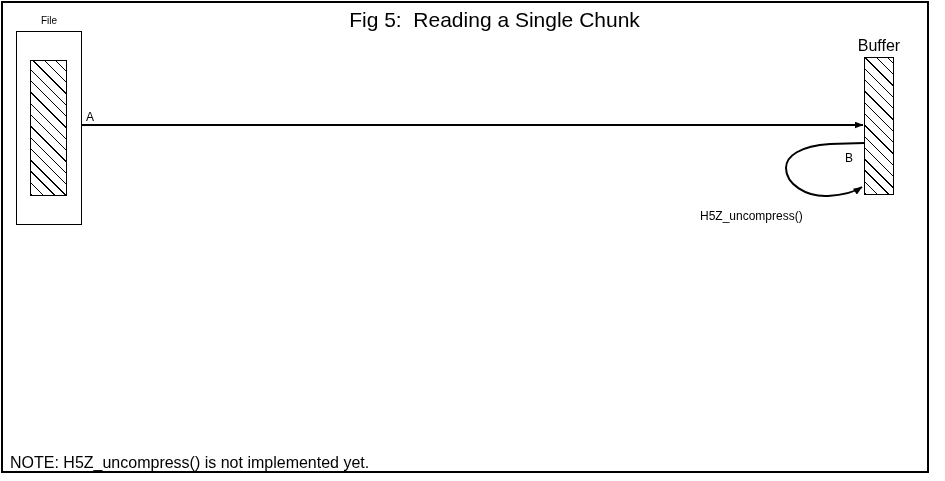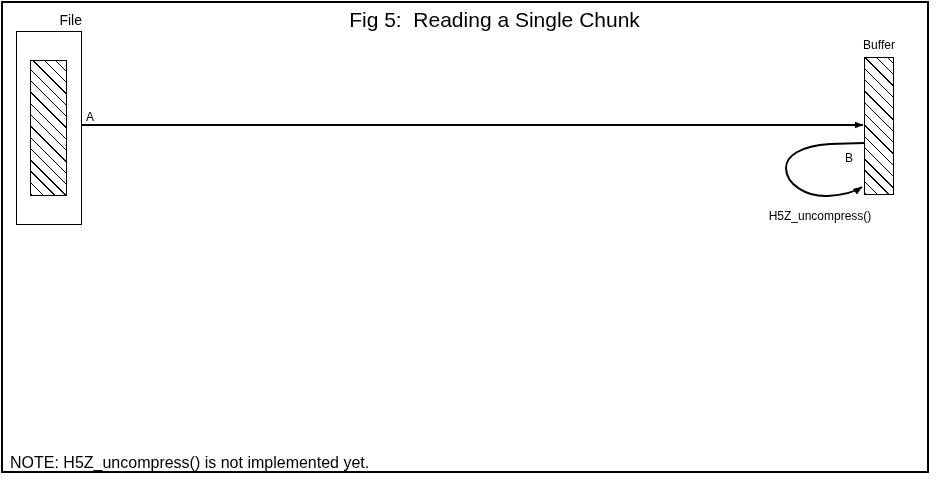--- a/index.html
+++ b/index.html
@@ -40,22 +40,22 @@
     line-height: 25px;
     white-space: pre;
     margin-left: 30px;
   }
   
   #file-label {
     position: absolute;
     left: 16px;
     top: 13px;
     width: 66px;
-    text-align: right;
-    font-size: 14px;
+    text-align: center;
+    font-size: 10px;
     line-height: 15px;
   }
   #file-box {
     position: absolute;
     left: 16px;
     top: 31px;
     width: 66px;
     height: 194px;
     border: 1px solid #000000;
     box-sizing: border-box;
@@ -70,21 +70,21 @@
     border: 1px solid #000000;
     box-sizing: border-box;
   }
   
   #buffer-label {
     position: absolute;
     left: 845px;
     top: 38px;
     width: 68px;
     text-align: center;
-    font-size: 12px;
+    font-size: 16px;
     line-height: 15px;
   }
   #buffer-box {
     position: absolute;
     left: 864px;
     top: 57px;
     width: 30px;
     height: 138px;
     border: 1px solid #000000;
     box-sizing: border-box;
@@ -128,21 +128,20 @@
     left: 845px;
     top: 151px;
     font-size: 12px;
     line-height: 14px;
   }
   #uncompress-label {
     position: absolute;
     left: 700px;
     top: 209px;
     width: 240px;
-    text-align: center;
     font-size: 12px;
     line-height: 15px;
   }
   #note {
     position: absolute;
     left: 10px;
     top: 455px;
     font-size: 16px;
     line-height: 15px;
     white-space: pre;

